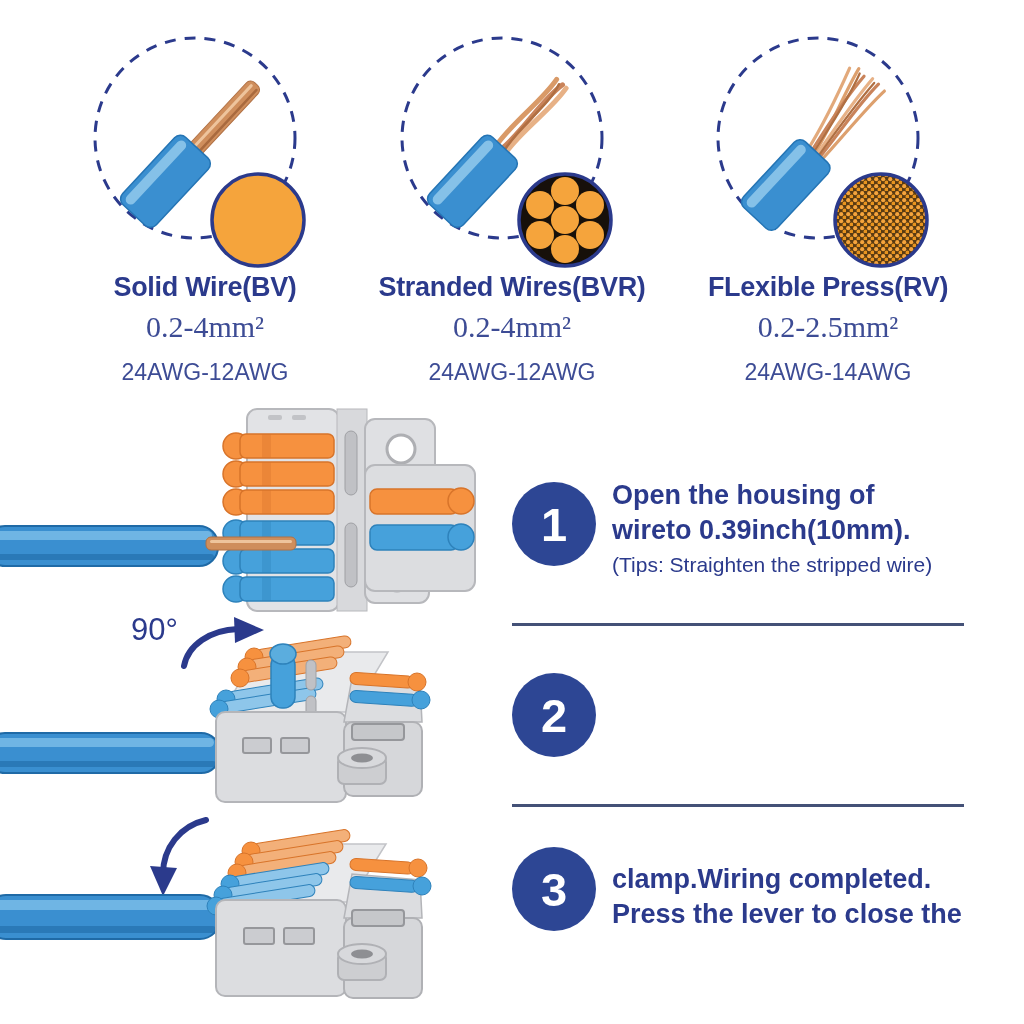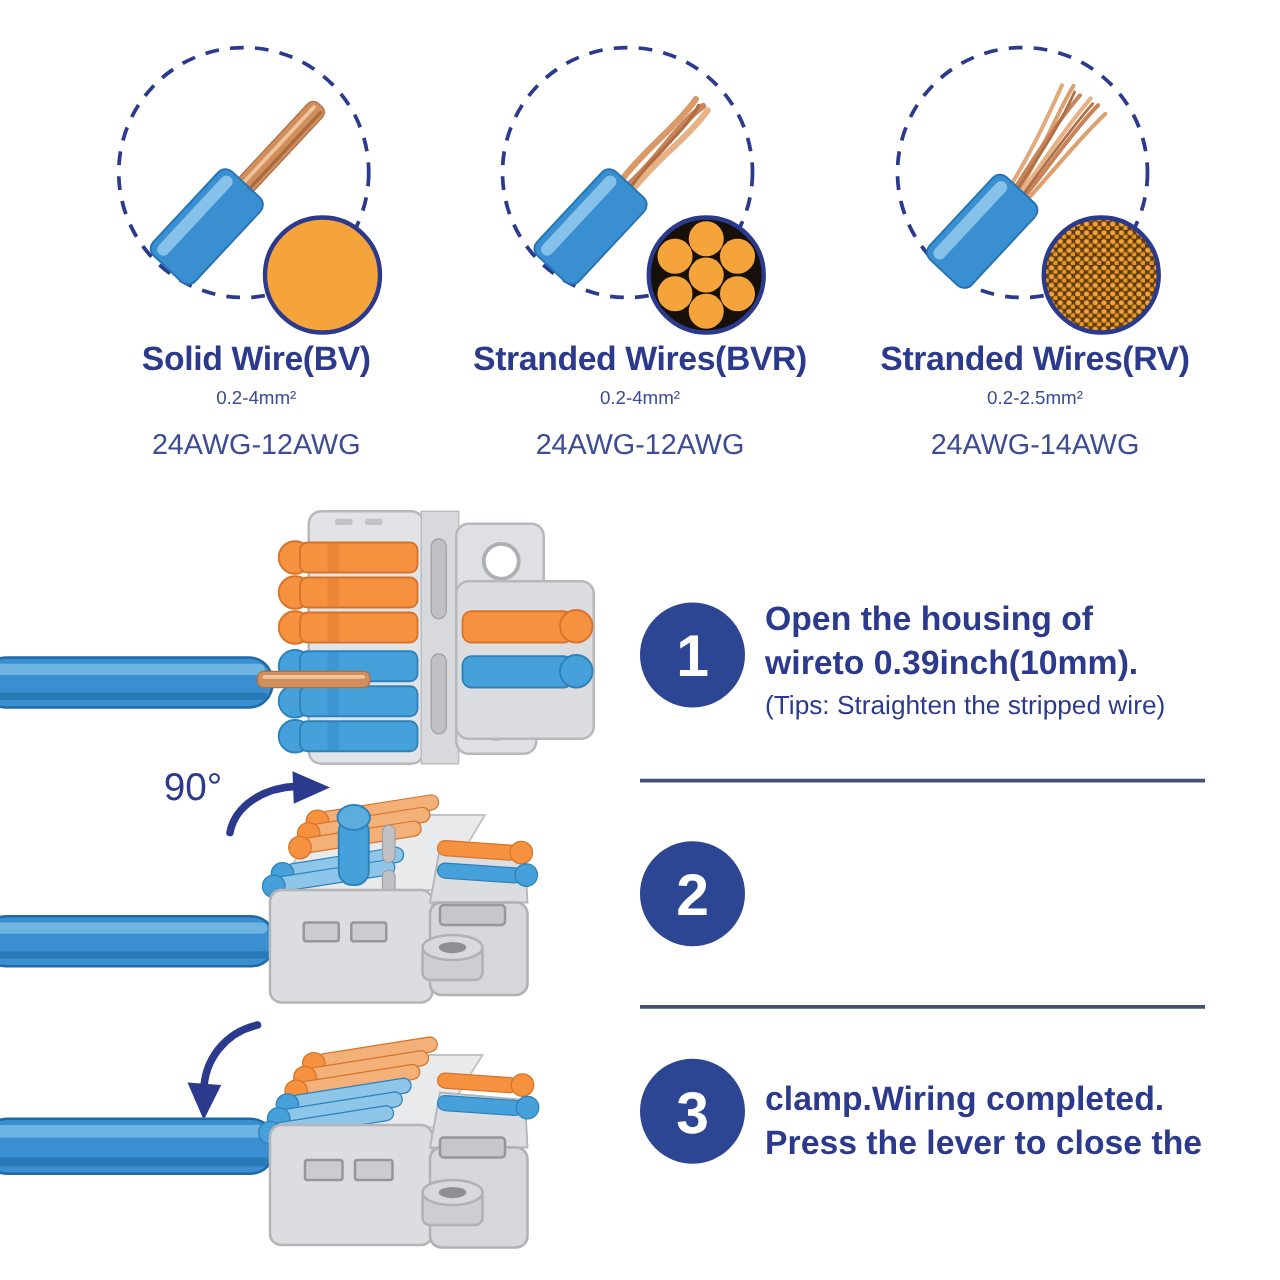--- a/index.html
+++ b/index.html
@@ -4,21 +4,21 @@
 <style>
   html,body{margin:0;padding:0;background:#ffffff;}
   .canvas{
     position:relative;width:1024px;height:1024px;background:#ffffff;overflow:hidden;
     font-family:"Liberation Sans", sans-serif;
     --text-navy:#2b3a8c; --subtext-navy:#3d4c95; --step-navy:#2d4694; --divider-navy:#445177;
   }
   .wire-card{position:absolute;top:30px;width:320px;text-align:center;}
   .card-svg{display:block;margin:0 auto;}
   .card-title{font-size:27px;font-weight:bold;color:var(--text-navy);letter-spacing:-0.3px;margin-top:2px;}
-  .card-size{font-size:15px;color:var(--subtext-navy);margin-top:7px;}
+  .card-size{font-size:30px;color:var(--subtext-navy);margin-top:7px;font-family:Liberation Serif, serif;}
   .card-awg{font-size:23px;color:var(--subtext-navy);margin-top:15px;}
   .step-circle{
     position:absolute;width:84px;height:84px;border-radius:50%;background:var(--step-navy);
     color:#ffffff;font-size:47px;font-weight:bold;display:flex;align-items:center;justify-content:center;
   }
   .step-text{position:absolute;left:612px;width:370px;color:var(--text-navy);}
   .step-line{font-size:27px;font-weight:bold;line-height:35px;}
   .step-tip{font-size:21px;font-weight:normal;line-height:30px;margin-top:2px;}
   .divider{position:absolute;left:512px;width:452px;height:3px;background:var(--divider-navy);}
   .rotation-label{position:absolute;left:131px;top:612px;font-size:31px;font-weight:normal;color:var(--text-navy);}
@@ -94,21 +94,21 @@
         <path d="M4,9 C36,9 72,6 99,8" fill="none" stroke="#dda06e" stroke-width="3.2" stroke-linecap="round"></path>
         <path d="M6,-2 C38,-8 66,-12 95,-22" fill="none" stroke="#b06f42" stroke-width="2.2" stroke-linecap="round"></path>
         <path d="M6,4 C38,0 68,-4 98,-5" fill="none" stroke="#b06f42" stroke-width="2.2" stroke-linecap="round"></path>
         <rect x="-82" y="-23" width="90" height="46" rx="8" fill="#3a8fd0" stroke="#2474b4" stroke-width="1.5"></rect>
         <rect x="-78" y="-18" width="82" height="10" rx="5" fill="#8ec6ea" opacity="0.9"></rect>
       </g>
       <g>
         <circle cx="168" cy="190" r="46" fill="url(#dotTexture)" stroke="#2b3a8c" stroke-width="3.5"></circle>
       </g>
     </svg>
-    <div class="card-title">Stranded Wires(RV)</div>
+    <div class="card-title">FLexible Press(RV)</div>
     <div class="card-size">0.2-2.5mm²</div>
     <div class="card-awg">24AWG-14AWG</div>
   </div>
 
   <svg class="illu" style="top:403px;" width="490" height="215" viewBox="0 0 490 215">
     <g>
       <rect x="247" y="6" width="92" height="202" rx="10" fill="#e2e3e6" stroke="#b7b8bc" stroke-width="2"></rect>
       <rect x="268" y="12" width="14" height="5" rx="2" fill="#c2c3c7"></rect>
       <rect x="292" y="12" width="14" height="5" rx="2" fill="#c2c3c7"></rect>
       <rect x="337" y="6" width="30" height="202" fill="#d8d9dc" stroke="#b7b8bc" stroke-width="1"></rect>

